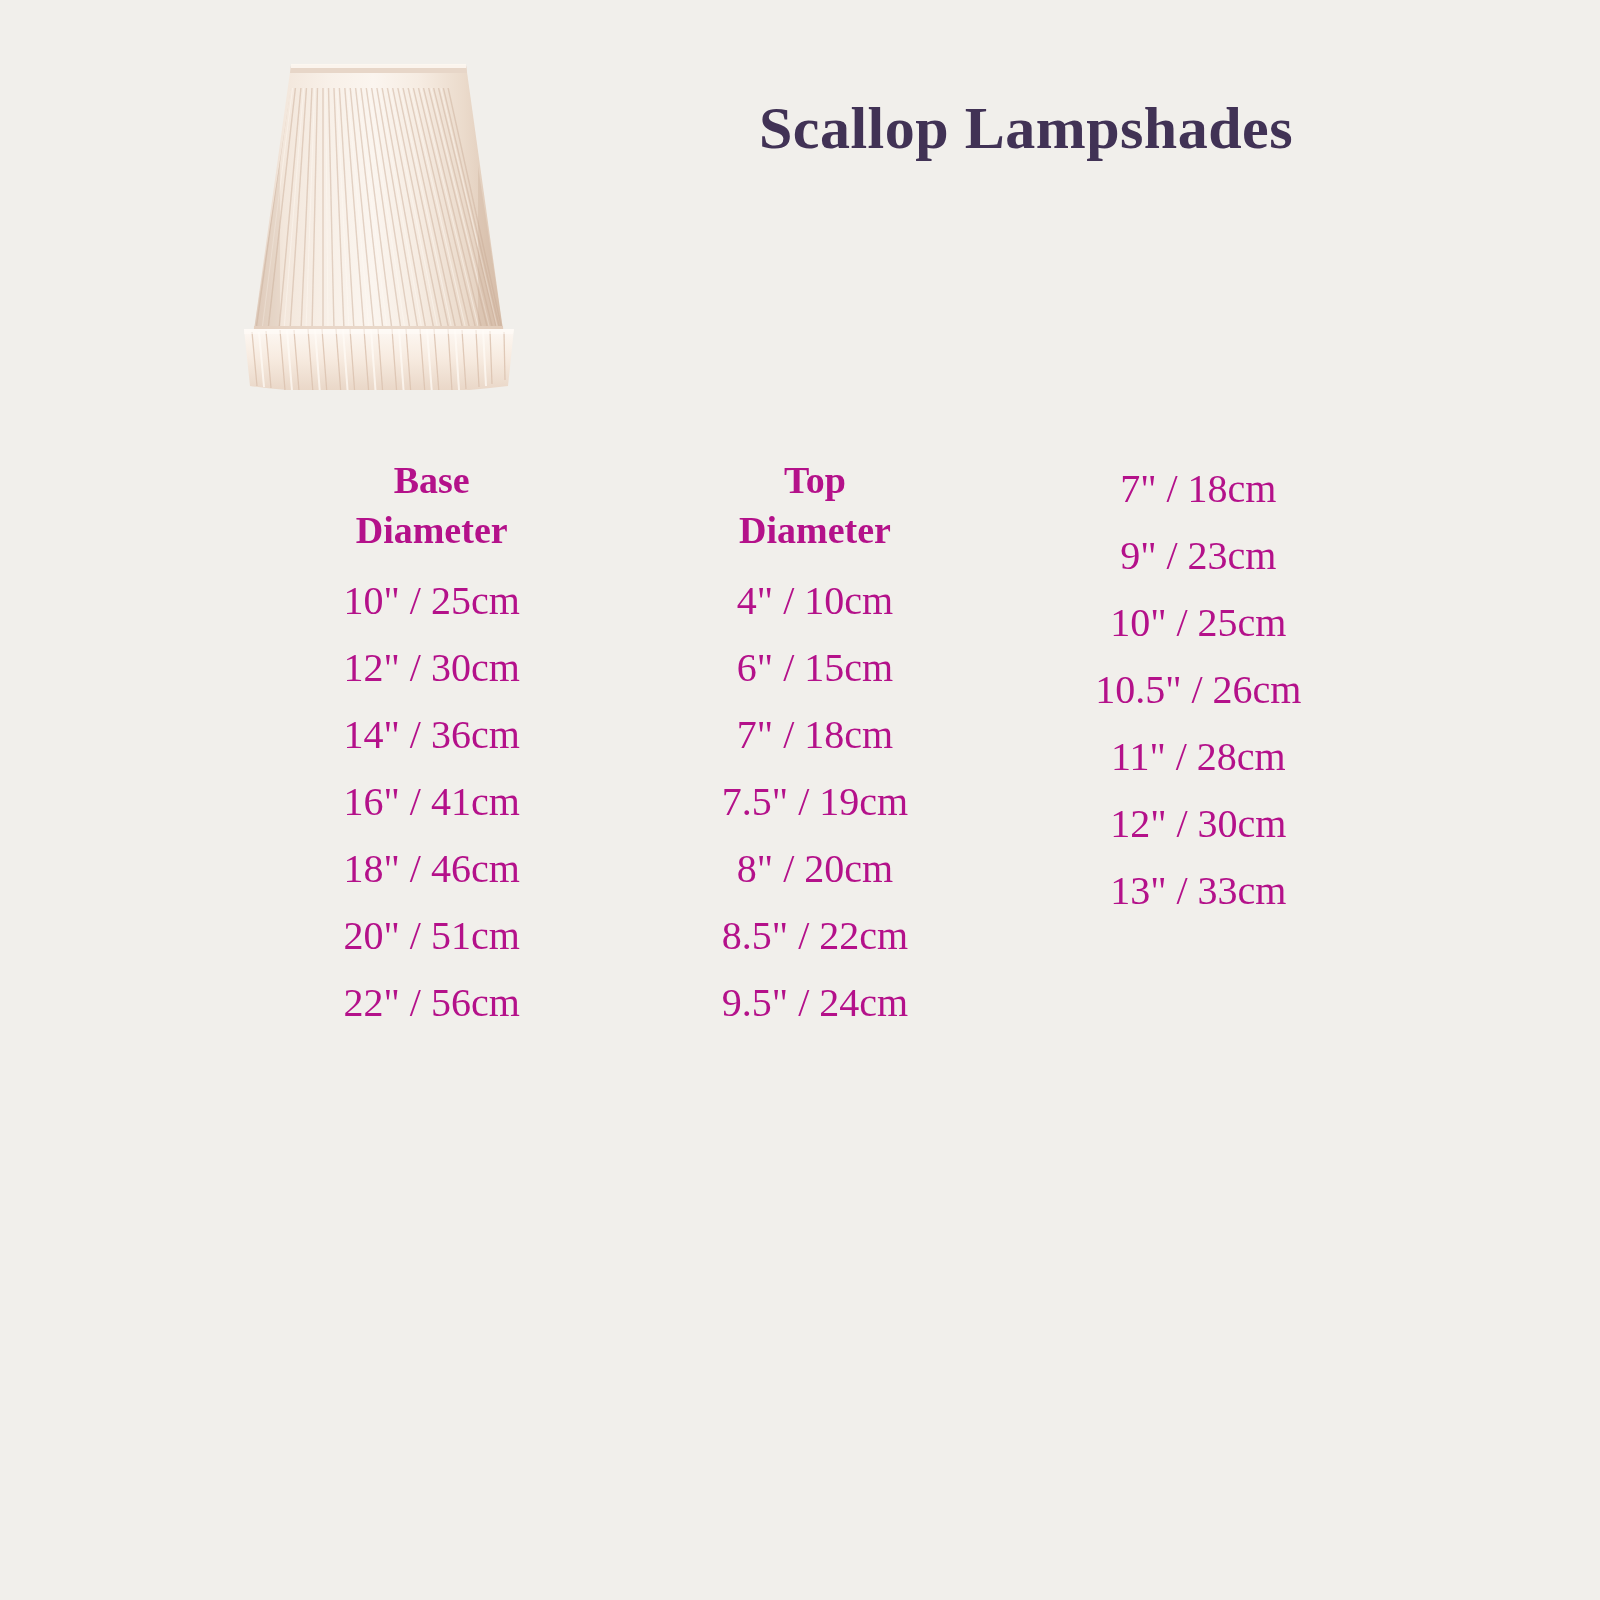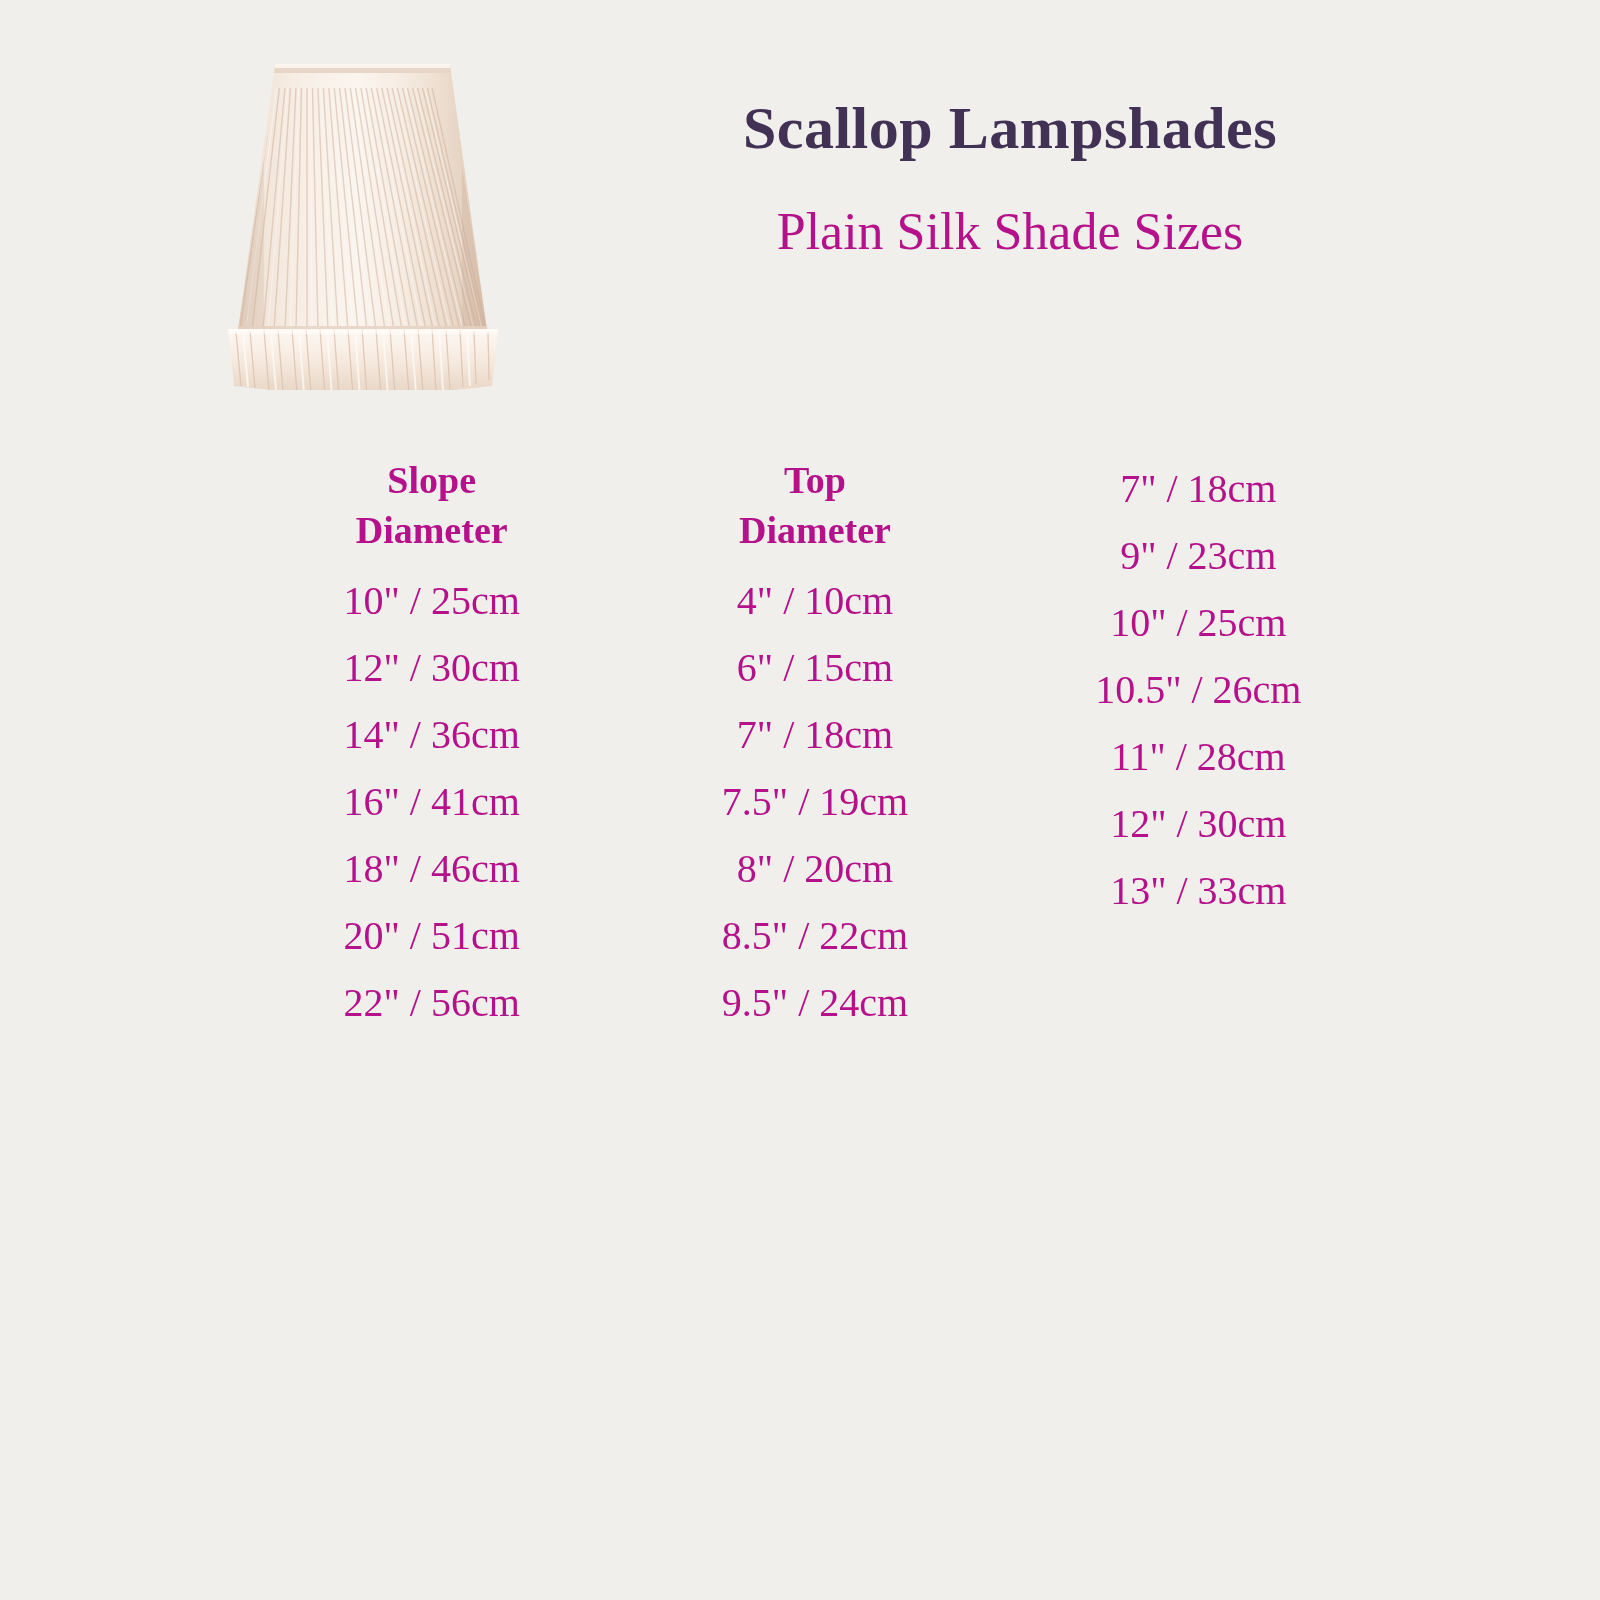--- a/index.html
+++ b/index.html
@@ -11,21 +11,21 @@
     height: 1600px;
     background: #f1efeb;
     font-family: "Liberation Serif", "DejaVu Serif", serif;
     overflow: hidden;
     position: relative;
   }
 
   
   .hero {
     position: absolute;
-    left: 0;
+    left: 16px;
     top: 0;
     width: 1280px;
     height: 410px;
   }
 
   
   .shade-wrap {
     position: absolute;
     left: 130px;
     top: 30px;
@@ -245,30 +245,29 @@
           <line x1="309" y1="299" x2="313" y2="360"></line>
           <line x1="337" y1="300" x2="340" y2="356"></line>
         </g>
         <path d="M98,299 L368,299 L367,304 L98,304 Z" fill="#fffcf8" opacity="0.6"></path>
       </g>
     </svg>
   </div>
 
   <div class="title-block">
     <div class="main-title">Scallop Lampshades</div>
-    <div class="sub-title">Plain Silk Shade Sizes</div>
   </div>
 
 </div>
 
 <div class="size-table">
 
   <div class="col">
     <div class="col-head bold">
-      <div>Slope</div>
+      <div>Base</div>
       <div>Diameter</div>
     </div>
     <div class="cell">10" / 25cm</div>
     <div class="cell">12" / 30cm</div>
     <div class="cell">14" / 36cm</div>
     <div class="cell">16" / 41cm</div>
     <div class="cell">18" / 46cm</div>
     <div class="cell">20" / 51cm</div>
     <div class="cell">22" / 56cm</div>
   </div>

